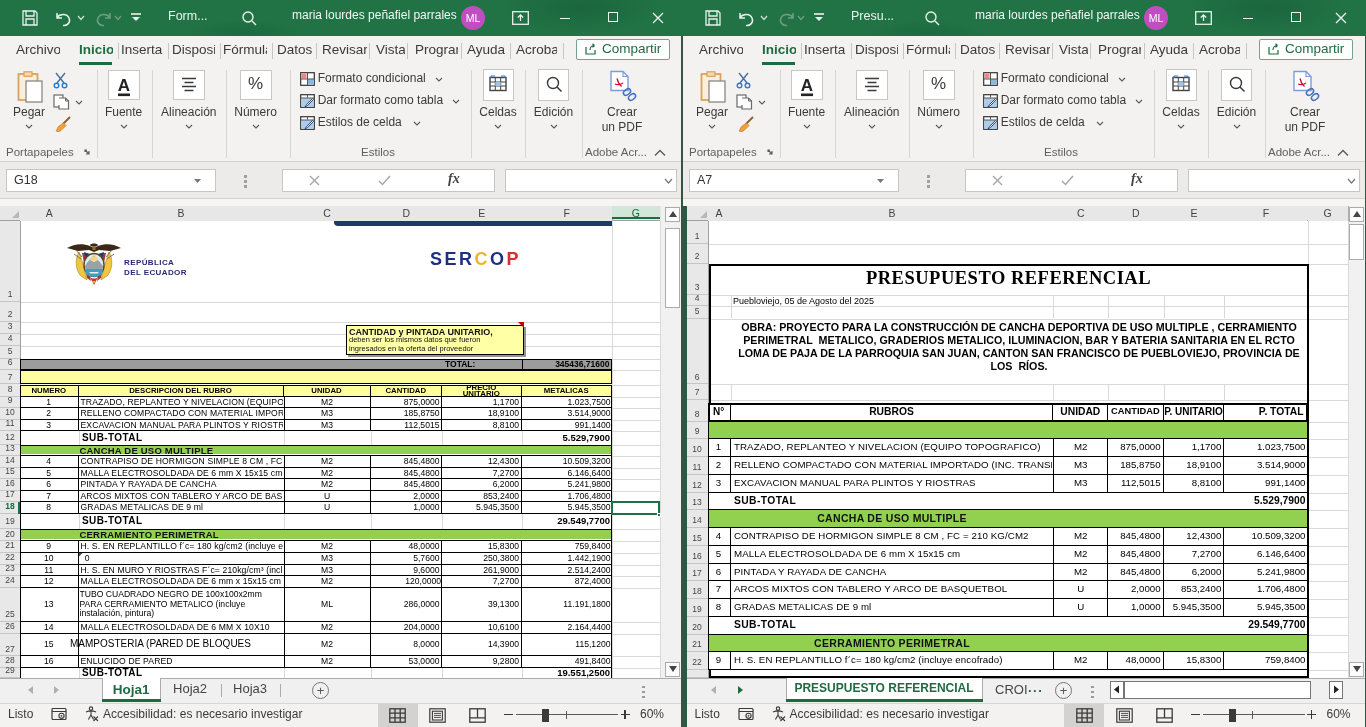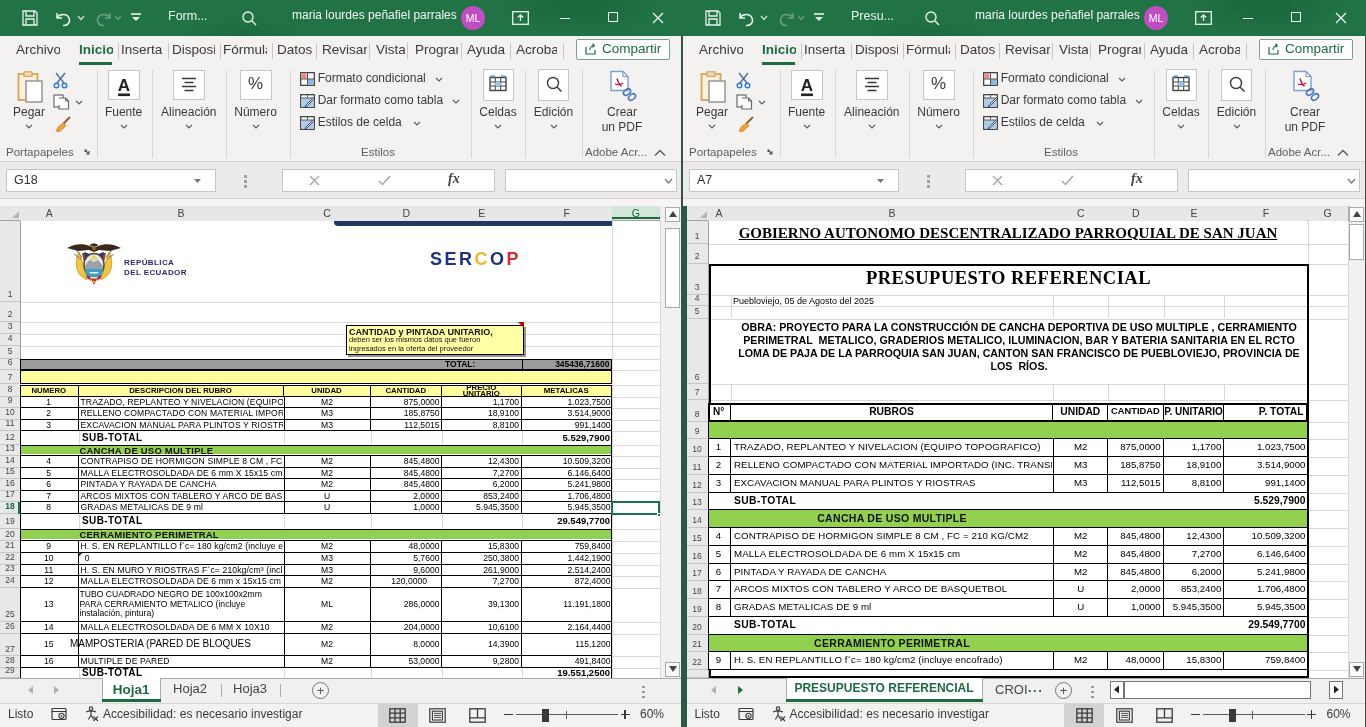--- a/index.html
+++ b/index.html
@@ -444,21 +444,21 @@
 <div style="left:20px;top:564.5px;width:58.5px;height:11.5px;border-right:1px solid #000;line-height:10.5px;font-size:8.6px;text-align:center;color:#000">11</div>
 <div style="left:79.5px;top:564.5px;width:203px;height:11.5px;line-height:10.5px;font-size:8.6px;letter-spacing:.12px;color:#000;white-space:nowrap;overflow:hidden;padding-left:1px">H. S. EN MURO Y RIOSTRAS   F´c= 210kg/cm³ (incluye encofrado)</div>
 <div style="left:283.5px;top:564.5px;width:87px;height:11.5px;border-left:1px solid #000;border-right:1px solid #000;line-height:10.5px;font-size:8.6px;text-align:center;color:#000">M3</div>
 <div style="left:370.5px;top:564.5px;width:71.5px;height:11.5px;border-right:1px solid #000;line-height:10.5px;font-size:8.6px;text-align:right;color:#000;padding-right:1.5px">9,6000</div>
 <div style="left:442px;top:564.5px;width:79.5px;height:11.5px;border-right:1px solid #000;line-height:10.5px;font-size:8.6px;text-align:right;color:#000;padding-right:1.5px">261,9000</div>
 <div style="left:521.5px;top:564.5px;width:90.5px;height:11.5px;line-height:10.5px;font-size:8.6px;text-align:right;color:#000;padding-right:1.5px">2.514,2400</div>
 <div style="left:20px;top:576px;width:592px;height:11.799999999999955px;background:#fff;border-left:1px solid #000;border-right:1px solid #000;border-bottom:1px solid #000"></div>
 <div style="left:20px;top:576px;width:58.5px;height:11.799999999999955px;border-right:1px solid #000;line-height:10.799999999999955px;font-size:8.6px;text-align:center;color:#000">12</div>
 <div style="left:79.5px;top:576px;width:203px;height:11.799999999999955px;line-height:10.799999999999955px;font-size:8.6px;letter-spacing:.12px;color:#000;white-space:nowrap;overflow:hidden;padding-left:1px">MALLA ELECTROSOLDADA DE 6 mm x 15x15 cm</div>
 <div style="left:283.5px;top:576px;width:87px;height:11.799999999999955px;border-left:1px solid #000;border-right:1px solid #000;line-height:10.799999999999955px;font-size:8.6px;text-align:center;color:#000">M2</div>
-<div style="left:370.5px;top:576px;width:71.5px;height:11.799999999999955px;border-right:1px solid #000;line-height:10.799999999999955px;font-size:8.6px;text-align:right;color:#000;padding-right:14px">120,0000</div>
+<div style="left:370.5px;top:576px;width:71.5px;height:11.799999999999955px;border-right:1px solid #000;line-height:10.799999999999955px;font-size:8.6px;text-align:right;color:#000;padding-right:0">120,0000</div>
 <div style="left:442px;top:576px;width:79.5px;height:11.799999999999955px;border-right:1px solid #000;line-height:10.799999999999955px;font-size:8.6px;text-align:right;color:#000;padding-right:1.5px">7,2700</div>
 <div style="left:521.5px;top:576px;width:90.5px;height:11.799999999999955px;line-height:10.799999999999955px;font-size:8.6px;text-align:right;color:#000;padding-right:1.5px">872,4000</div>
 <svg style="position:absolute;left:79px;top:553.3px" width="3.5" height="3.5" viewBox="0 0 3.5 3.5">
       <path d="M0 0 L3.5 0 L0 3.5 Z" fill="#215c34"></path>
     </svg>
 <div style="left:20px;top:587.8px;width:592px;height:34.200000000000045px;background:#fff;border-left:1px solid #000;border-right:1px solid #000;border-bottom:1px solid #000"></div>
 <div style="left:20px;top:587.8px;width:58.5px;height:34.200000000000045px;border-right:1px solid #000;line-height:33.200000000000045px;font-size:8.6px;text-align:center;color:#000">13</div>
 <div style="left:79.5px;top:587.8px;width:203px;height:34.200000000000045px;line-height:9.6px;padding-top:2.200000000000024px;font-size:8.6px;color:#000;overflow:hidden;white-space:nowrap">TUBO CUADRADO NEGRO DE 100x100x2mm<br>PARA CERRAMIENTO METALICO (incluye<br>instalación, pintura)</div>
 <div style="left:283.5px;top:587.8px;width:87px;height:34.200000000000045px;border-left:1px solid #000;border-right:1px solid #000;line-height:33.200000000000045px;font-size:8.6px;text-align:center;color:#000">ML</div>
 <div style="left:370.5px;top:587.8px;width:71.5px;height:34.200000000000045px;border-right:1px solid #000;line-height:33.200000000000045px;font-size:8.6px;text-align:right;color:#000;padding-right:1.5px">286,0000</div>
@@ -473,21 +473,21 @@
 <div style="left:521.5px;top:622px;width:90.5px;height:11.600000000000023px;line-height:10.600000000000023px;font-size:8.6px;text-align:right;color:#000;padding-right:1.5px">2.164,4400</div>
 <div style="left:20px;top:633.6px;width:592px;height:22.799999999999955px;background:#fff;border-left:1px solid #000;border-right:1px solid #000;border-bottom:1px solid #000"></div>
 <div style="left:20px;top:633.6px;width:58.5px;height:22.799999999999955px;border-right:1px solid #000;line-height:21.799999999999955px;font-size:8.6px;text-align:center;color:#000">15</div>
 <div style="left:70px;top:633.6px;width:203px;height:22.799999999999955px;line-height:18px;padding-top:1.2999999999999776px;font-size:10px;color:#000;overflow:hidden;white-space:nowrap">MAMPOSTERIA (PARED DE BLOQUES<br>ARENA-CEMENTO PL9)</div>
 <div style="left:283.5px;top:633.6px;width:87px;height:22.799999999999955px;border-left:1px solid #000;border-right:1px solid #000;line-height:21.799999999999955px;font-size:8.6px;text-align:center;color:#000">M2</div>
 <div style="left:370.5px;top:633.6px;width:71.5px;height:22.799999999999955px;border-right:1px solid #000;line-height:21.799999999999955px;font-size:8.6px;text-align:right;color:#000;padding-right:1.5px">8,0000</div>
 <div style="left:442px;top:633.6px;width:79.5px;height:22.799999999999955px;border-right:1px solid #000;line-height:21.799999999999955px;font-size:8.6px;text-align:right;color:#000;padding-right:1.5px">14,3900</div>
 <div style="left:521.5px;top:633.6px;width:90.5px;height:22.799999999999955px;line-height:21.799999999999955px;font-size:8.6px;text-align:right;color:#000;padding-right:1.5px">115,1200</div>
 <div style="left:20px;top:656.4px;width:592px;height:11.600000000000023px;background:#fff;border-left:1px solid #000;border-right:1px solid #000;border-bottom:1px solid #000"></div>
 <div style="left:20px;top:656.4px;width:58.5px;height:11.600000000000023px;border-right:1px solid #000;line-height:10.600000000000023px;font-size:8.6px;text-align:center;color:#000">16</div>
-<div style="left:79.5px;top:656.4px;width:203px;height:11.600000000000023px;line-height:10.600000000000023px;font-size:8.6px;letter-spacing:.12px;color:#000;white-space:nowrap;overflow:hidden;padding-left:1px">MULTIPLE DE PARED</div>
+<div style="left:79.5px;top:656.4px;width:203px;height:11.600000000000023px;line-height:10.600000000000023px;font-size:8.6px;letter-spacing:.12px;color:#000;white-space:nowrap;overflow:hidden;padding-left:1px">ENLUCIDO DE PARED</div>
 <div style="left:283.5px;top:656.4px;width:87px;height:11.600000000000023px;border-left:1px solid #000;border-right:1px solid #000;line-height:10.600000000000023px;font-size:8.6px;text-align:center;color:#000">M2</div>
 <div style="left:370.5px;top:656.4px;width:71.5px;height:11.600000000000023px;border-right:1px solid #000;line-height:10.600000000000023px;font-size:8.6px;text-align:right;color:#000;padding-right:1.5px">53,0000</div>
 <div style="left:442px;top:656.4px;width:79.5px;height:11.600000000000023px;border-right:1px solid #000;line-height:10.600000000000023px;font-size:8.6px;text-align:right;color:#000;padding-right:1.5px">9,2800</div>
 <div style="left:521.5px;top:656.4px;width:90.5px;height:11.600000000000023px;line-height:10.600000000000023px;font-size:8.6px;text-align:right;color:#000;padding-right:1.5px">491,8400</div>
 <div style="left:20px;top:668px;width:592px;height:10px;background:#fff;border-left:1px solid #000;border-right:1px solid #000"></div>
 <div style="left:78.5px;top:668px;width:1px;height:10px;background:#d9d9d9"></div>
 <div style="left:283.5px;top:668px;width:1px;height:10px;background:#d9d9d9"></div>
 <div style="left:370.5px;top:668px;width:1px;height:10px;background:#d9d9d9"></div>
 <div style="left:442px;top:668px;width:1px;height:10px;background:#d9d9d9"></div>
 <div style="left:521.5px;top:668px;width:1px;height:10px;background:#d9d9d9"></div>
@@ -849,21 +849,20 @@
 <div style="left:1053.4px;top:294.8px;width:1px;height:23.7px;background:#d9d9d9"></div>
 <div style="left:1053.4px;top:384.4px;width:1px;height:15.6px;background:#d9d9d9"></div>
 <div style="left:1108.2px;top:294.8px;width:1px;height:23.7px;background:#d9d9d9"></div>
 <div style="left:1108.2px;top:384.4px;width:1px;height:15.6px;background:#d9d9d9"></div>
 <div style="left:1163.6px;top:294.8px;width:1px;height:23.7px;background:#d9d9d9"></div>
 <div style="left:1163.6px;top:384.4px;width:1px;height:15.6px;background:#d9d9d9"></div>
 <div style="left:1224.3px;top:294.8px;width:1px;height:23.7px;background:#d9d9d9"></div>
 <div style="left:1224.3px;top:384.4px;width:1px;height:15.6px;background:#d9d9d9"></div>
 <div style="left:1307.5px;top:221px;width:1px;height:457px;background:#d9d9d9"></div>
 <div style="left:1347.5px;top:221px;width:1px;height:457px;background:#d9d9d9"></div>
-<div style="left:708px;top:225px;width:600px;height:15px;text-align:center;font-family:'Liberation Serif',serif;font-size:15px;font-weight:bold;color:#000;text-decoration:underline">GOBIERNO AUTONOMO DESCENTRALIZADO PARROQUIAL DE SAN JUAN</div>
 <div style="left:708.5px;top:263.5px;width:600px;height:414.5px;border:2.5px solid #000"></div>
 <div style="left:711px;top:268px;width:595px;height:22px;text-align:center;font-family:'Liberation Serif',serif;font-size:18.5px;font-weight:bold;color:#000;letter-spacing:.5px">PRESUPUESTO REFERENCIAL</div>
 <div style="left:733px;top:295.5px;width:300px;height:11px;font-size:9px;color:#000">Puebloviejo,  05  de  Agosto del 2025</div>
 <div style="left:730px;top:321px;width:578px;height:62px;text-align:center;font-size:10.7px;font-weight:bold;color:#000;line-height:13.1px;white-space:nowrap">OBRA: PROYECTO PARA LA CONSTRUCCIÓN DE CANCHA DEPORTIVA DE USO MULTIPLE , CERRAMIENTO<br>PERIMETRAL&nbsp; METALICO, GRADERIOS METALICO, ILUMINACION, BAR Y BATERIA SANITARIA EN EL RCTO<br>LOMA DE PAJA DE LA PARROQUIA SAN JUAN, CANTON SAN FRANCISCO DE PUEBLOVIEJO, PROVINCIA DE<br>LOS&nbsp; RÍOS.</div>
 <div style="left:707.5px;top:403px;width:600px;height:18.5px;background:#fff;border:2px solid #000"></div>
 <div style="left:707.5px;top:403px;width:23.100000000000023px;height:18.5px;border-right:1px solid #000;font-size:10px;font-weight:bold;color:#000;text-align:center;line-height:17px;overflow:hidden">N°</div>
 <div style="left:730.6px;top:403px;width:322.80000000000007px;height:18.5px;border-right:1px solid #000;font-size:10.3px;font-weight:bold;color:#000;text-align:center;line-height:17px;overflow:hidden">RUBROS</div>
 <div style="left:1053.4px;top:403px;width:54.799999999999955px;height:18.5px;border-right:1px solid #000;font-size:10.3px;font-weight:bold;color:#000;text-align:center;line-height:17px;overflow:hidden">UNIDAD</div>
 <div style="left:1108.2px;top:403px;width:55.399999999999864px;height:18.5px;border-right:1px solid #000;font-size:9.3px;font-weight:bold;color:#000;text-align:center;line-height:17px;overflow:hidden">CANTIDAD</div>
 <div style="left:1163.6px;top:403px;width:60.700000000000045px;height:18.5px;border-right:1px solid #000;font-size:10px;font-weight:bold;color:#000;text-align:center;line-height:17px;overflow:hidden">P. UNITARIO</div>

